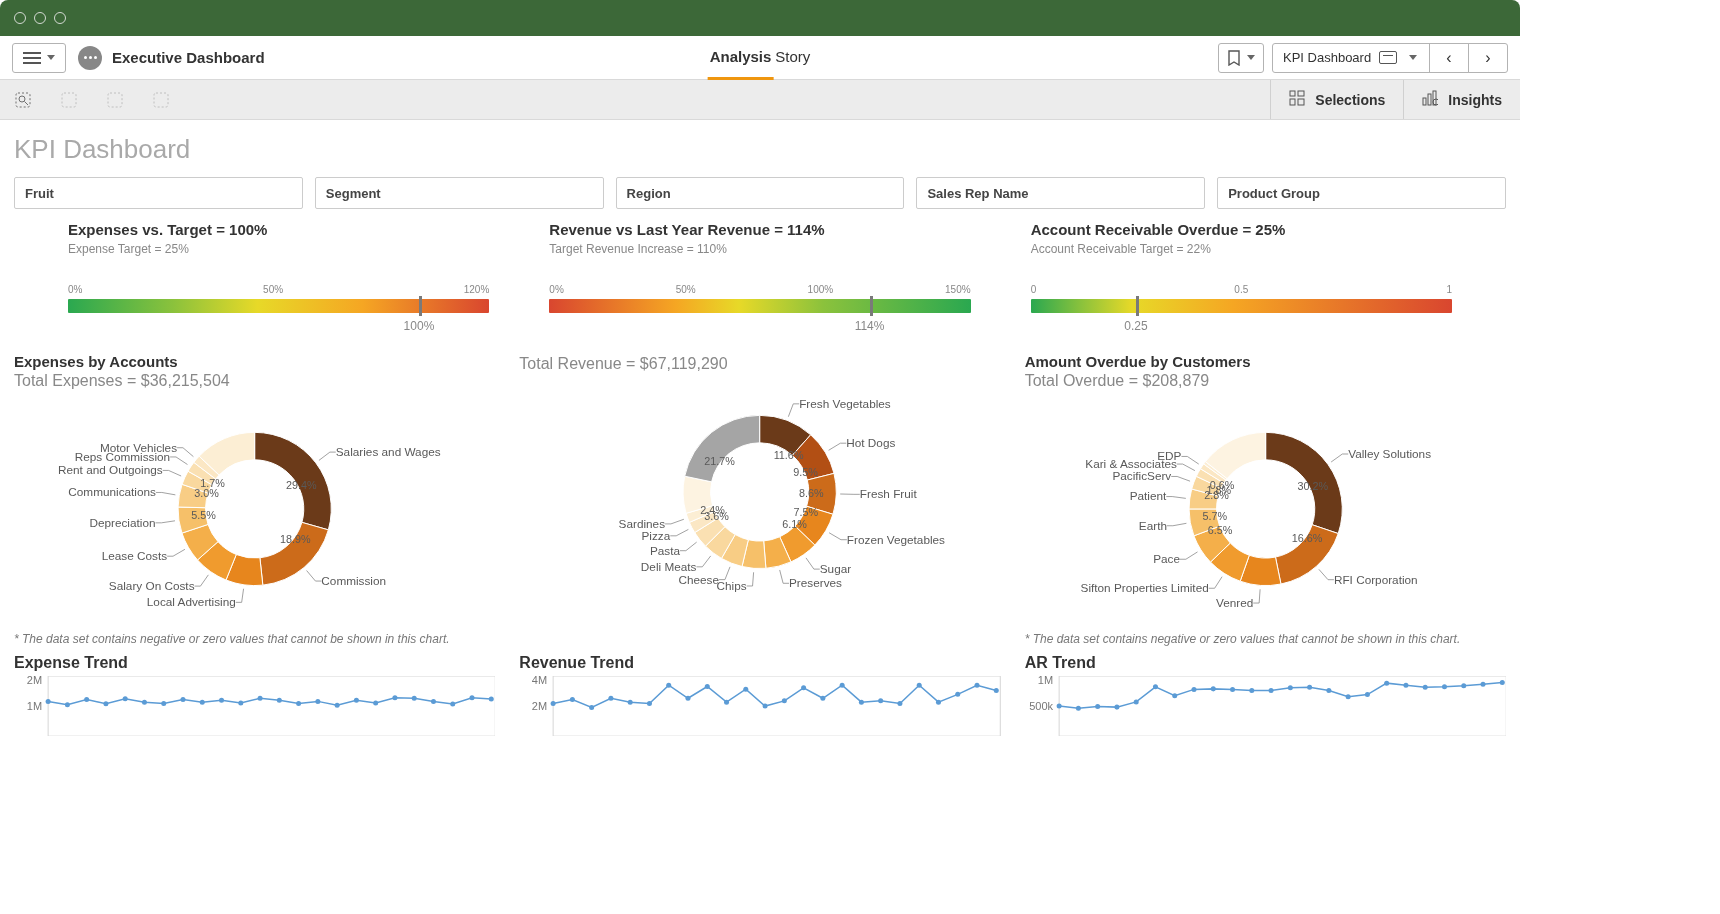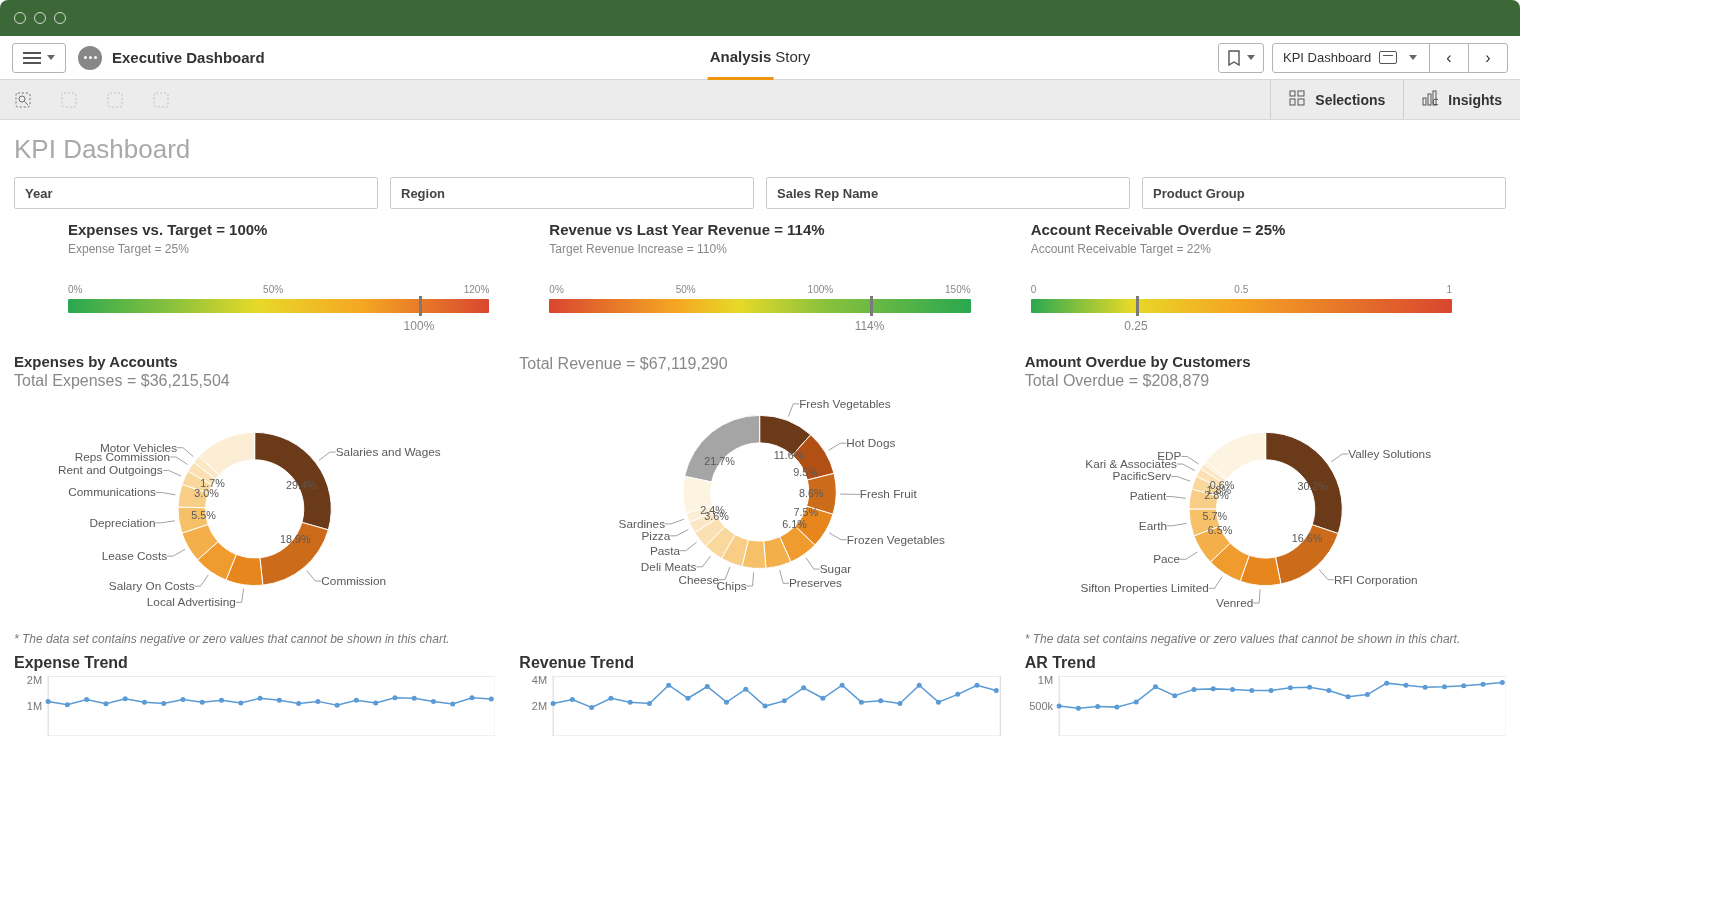--- a/index.html
+++ b/index.html
@@ -174,21 +174,22 @@
       </span>
       <span>Insights</span>
     </div>
   </div>
 </div>
 
 <div class="page">
   <h1 class="page-title">KPI Dashboard</h1>
 
   <div class="filters" id="filters">
-      <div class="filter">Year</div>
+      <div class="filter">Fruit</div>
+      <div class="filter">Segment</div>
       <div class="filter">Region</div>
       <div class="filter">Sales Rep Name</div>
       <div class="filter">Product Group</div>
     </div>
 
   <div class="kpis" id="kpis">
       <div class="kpi">
         <div class="kpi-title">Expenses vs. Target = 100%</div>
         <div class="kpi-sub">Expense Target = 25%</div>
         <div class="kpi-scale">

